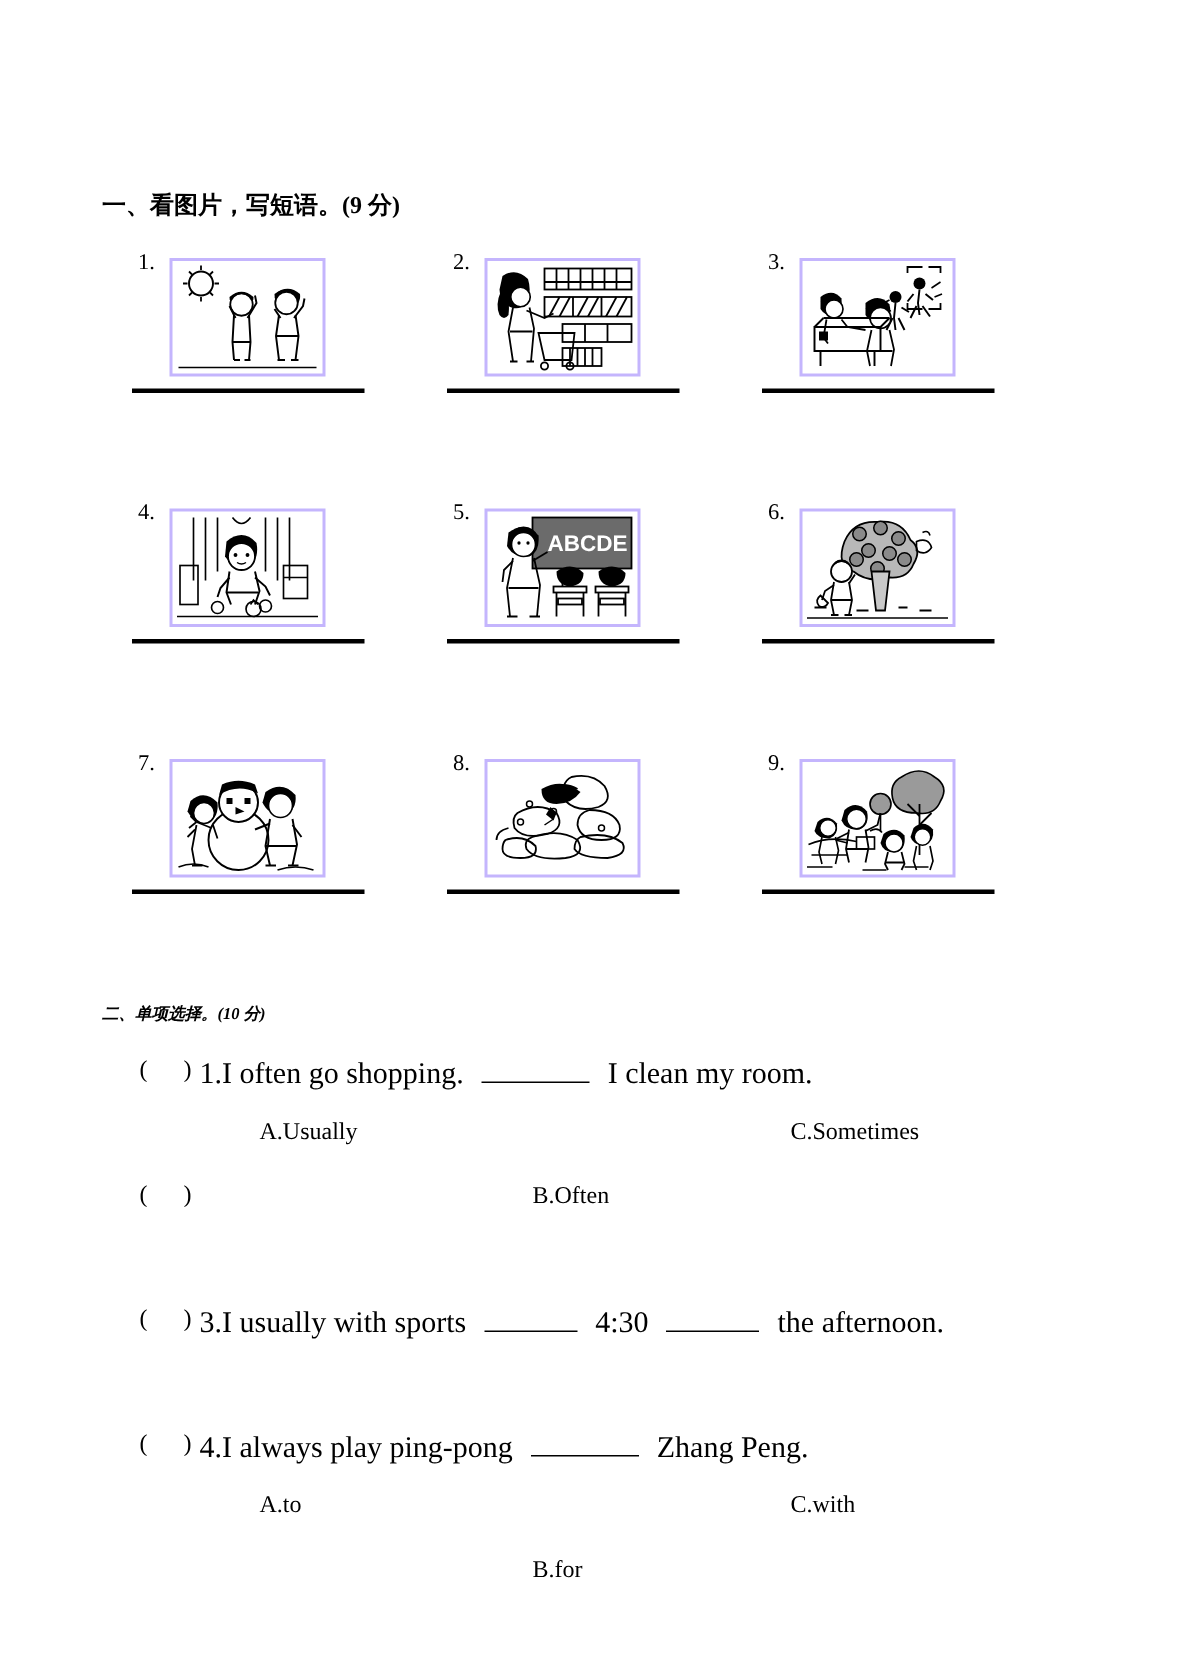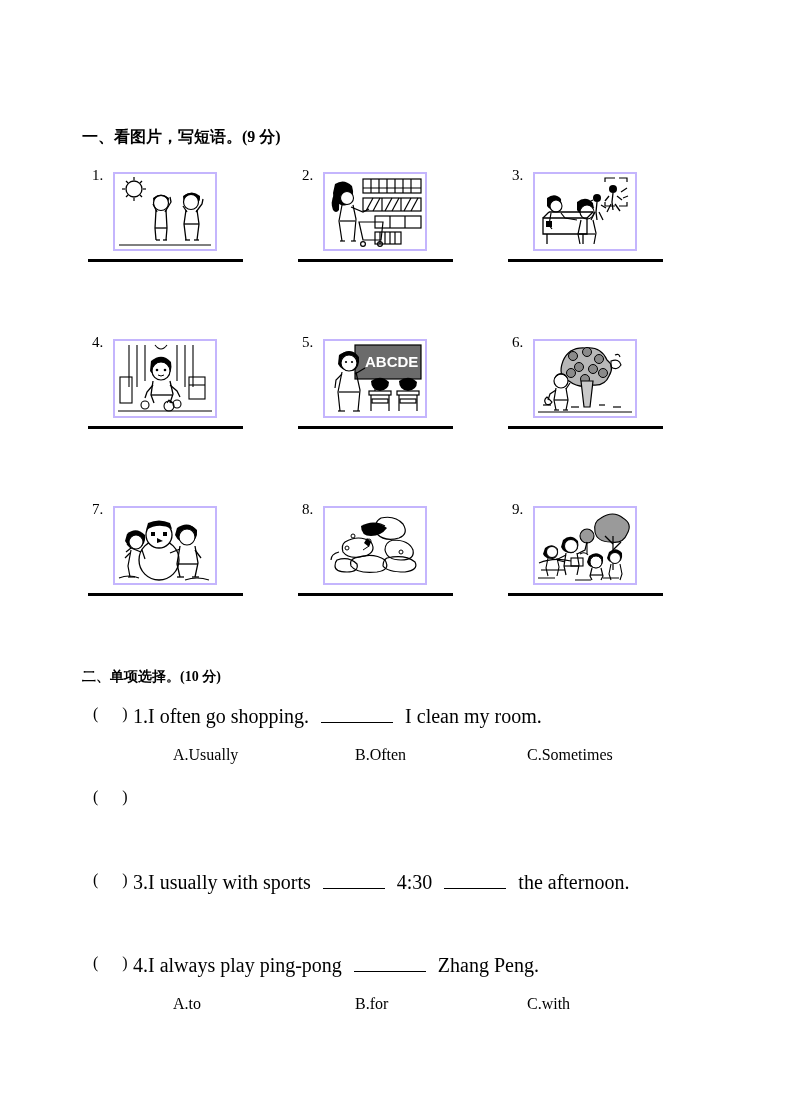--- a/index.html
+++ b/index.html
@@ -29,26 +29,26 @@
     width: 790px;
     text-align: center;
     font-size: 19px;
     font-weight: bold;
     letter-spacing: 0.5px;
   }
 
   
   .section-heading {
     position: absolute;
-    left: 82px;
+    left: 68px;
     font-size: 16px;
     font-weight: bold;
   }
   #section1-heading { top: 127px; }
-  #section2-heading { top: 668px; font-size: 14px; }
+  #section2-heading { top: 668px; font-size: 11px; font-style: italic; }
 
   
   .picture-grid {
     position: absolute;
     left: 0;
     top: 160px;
     width: 790px;
   }
   .pic-row {
     position: relative;
@@ -133,21 +133,21 @@
     width: 730px;
     height: 24px;
   }
   .mc-opt {
     position: absolute;
     top: 0;
     font-size: 16px;
     white-space: nowrap;
   }
   .mc-opt.a { left: 173px; }
-  .mc-opt.b { left: 355px; }
+  .mc-opt.b { left: 355px; margin-top: 43px; }
   .mc-opt.c { left: 527px; }
 
   .inline-gap { display: inline-block; width: 8px; }
 </style>
 </head>
 <body>
 
 <div class="page">
 
 

